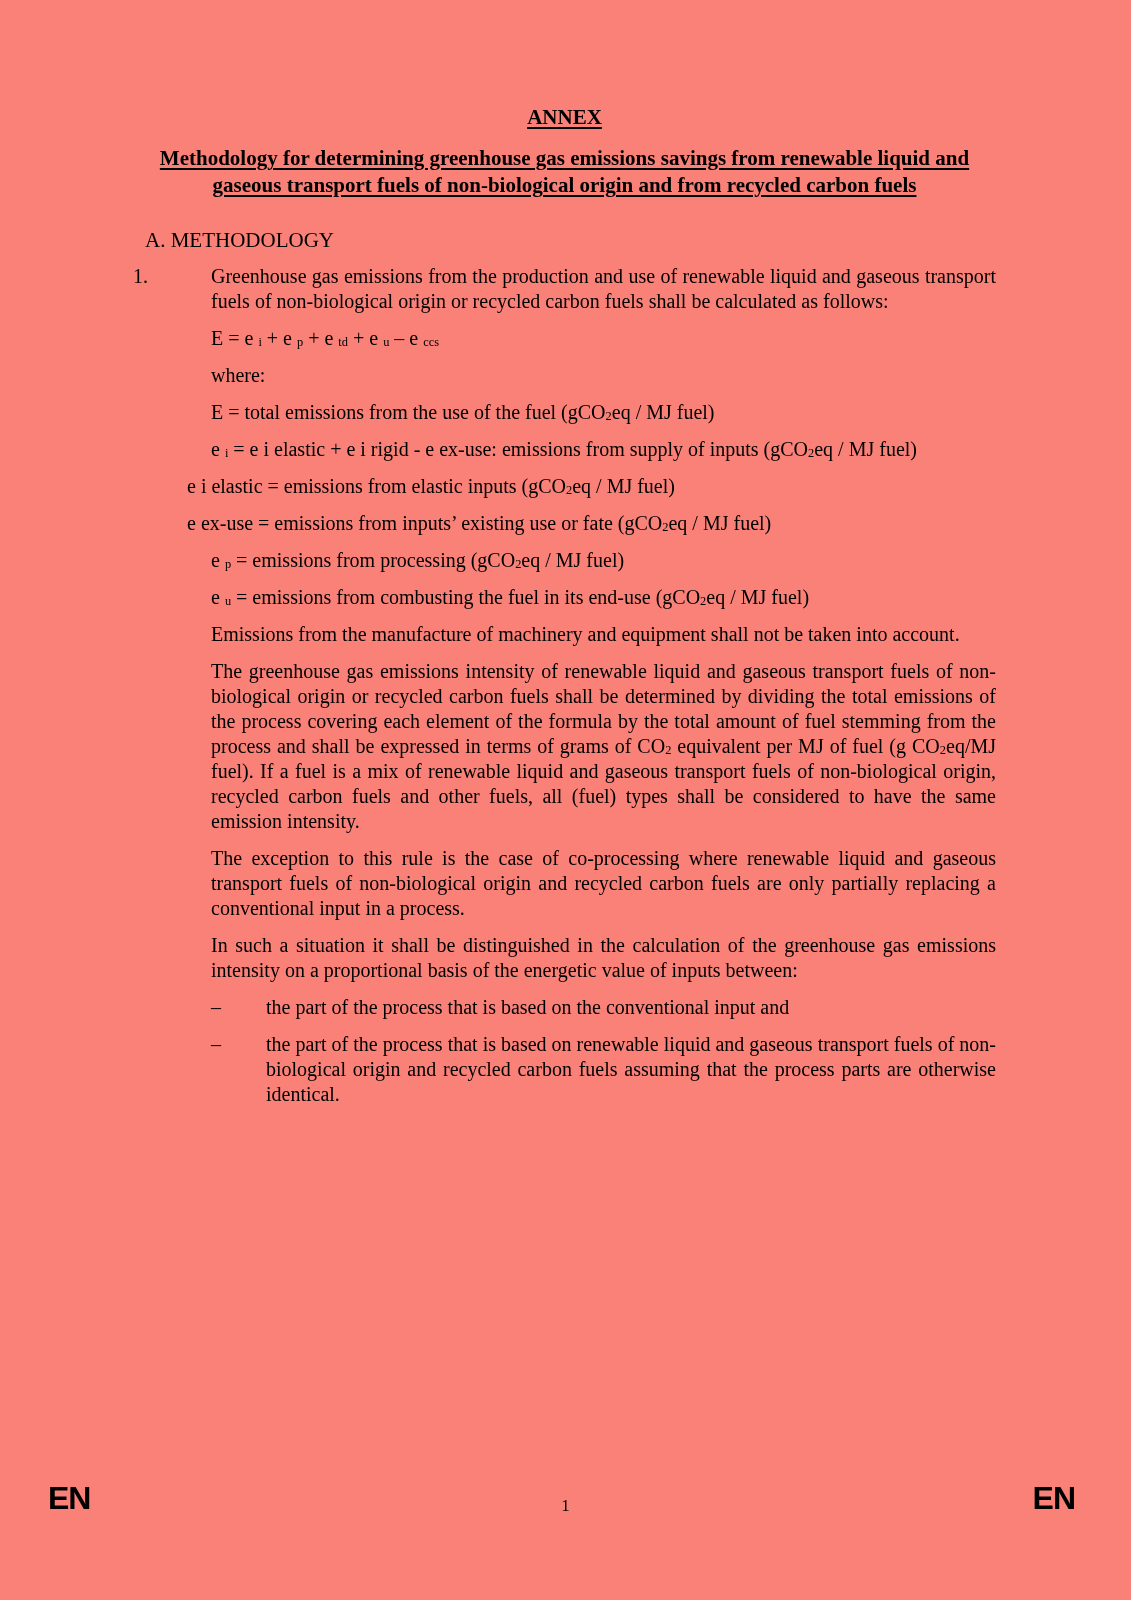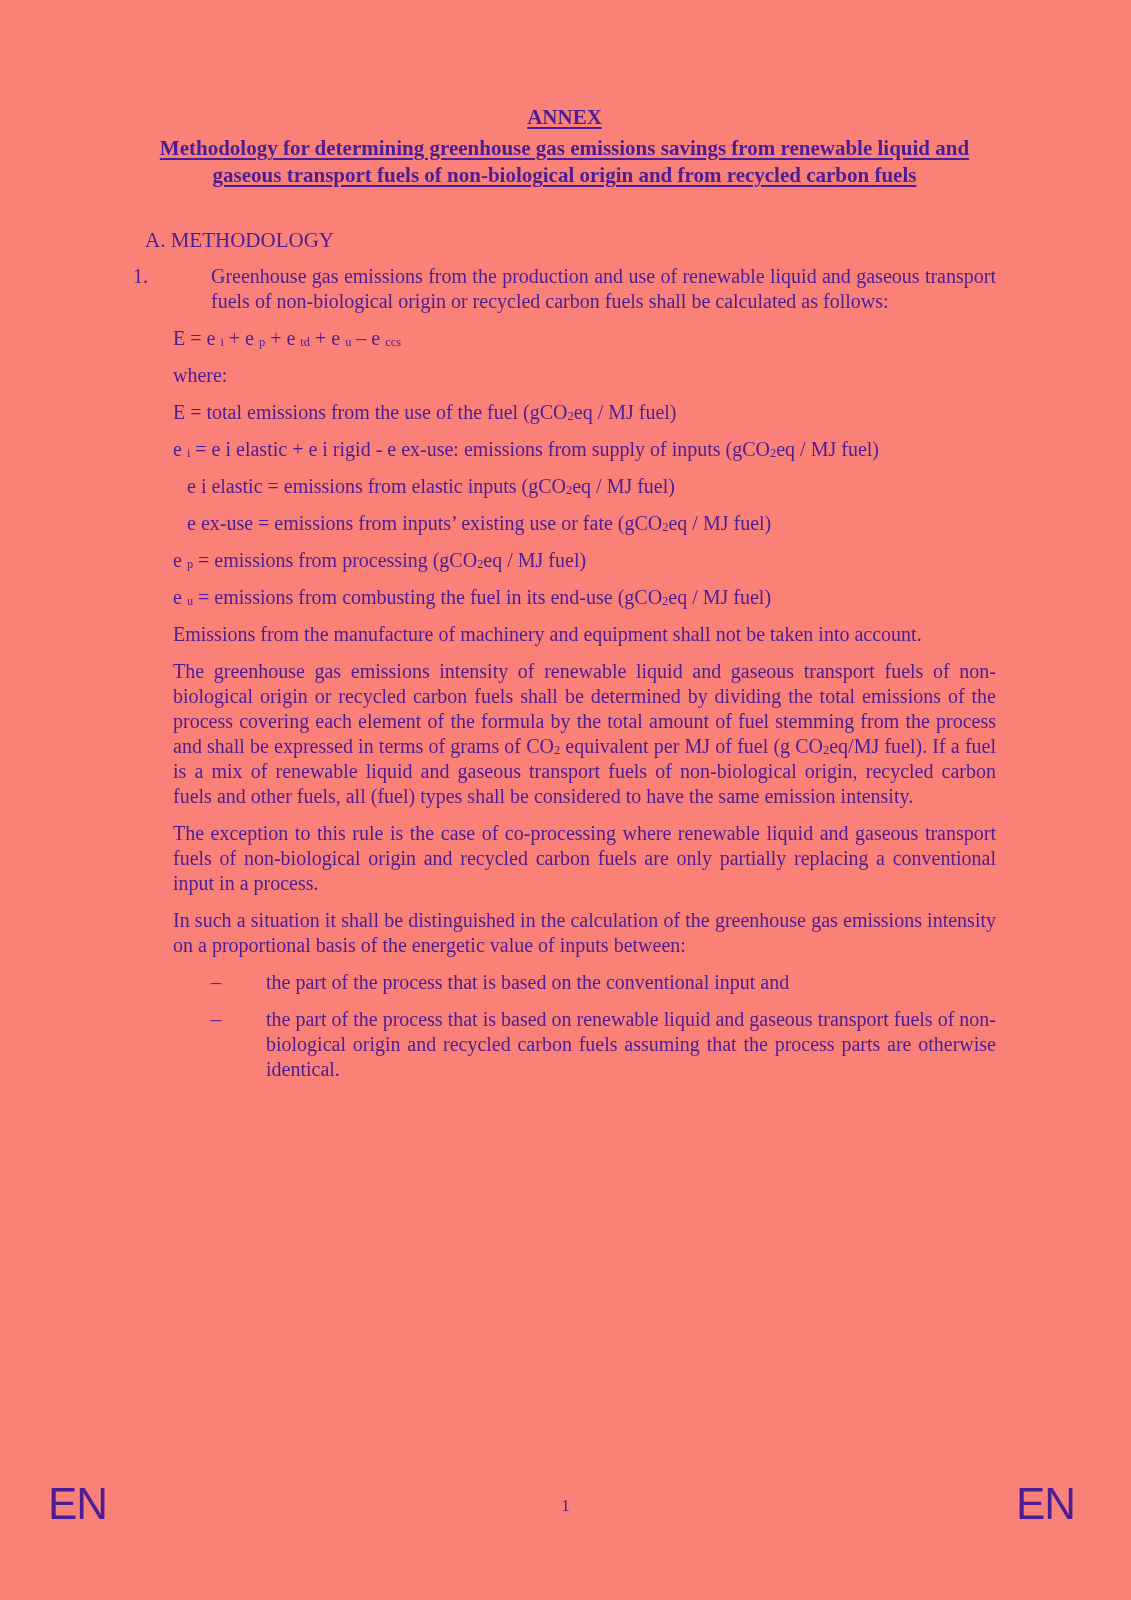--- a/index.html
+++ b/index.html
@@ -1,57 +1,57 @@
 <!DOCTYPE html>
 <html><head>
 <meta charset="utf-8">
 <style>
   html,body{margin:0;padding:0;}
   .page{
     position:relative;
     width:1131px;height:1600px;
     background:#fa8178;
-    color:#4c1d95;
+    color:#000000;
     font-family:"Liberation Serif","DejaVu Serif",serif;
     overflow:hidden;
   }
   .title-block{
     position:absolute;top:104px;left:133px;width:863px;
     text-align:center;font-weight:bold;font-size:21px;line-height:27px;
   }
   .annex-label{
     display:inline-block;
     text-decoration:underline;
     text-decoration-thickness:2px;text-underline-offset:3px;
   }
   .doc-title{
-    margin-top:4px;
+    margin-top:14px;
     text-decoration:underline;
     text-decoration-thickness:2px;text-underline-offset:3px;
   }
   .section-heading{
     position:absolute;top:228px;left:133px;
     font-size:21px;line-height:25px;margin-left:12px;
   }
   .content{
     position:absolute;top:264px;left:133px;width:863px;
     font-size:20px;line-height:25px;
   }
   .block{margin:0 0 12px 0;text-align:justify;}
   .block.numbered{position:relative;padding-left:78px;}
   .block .num{position:absolute;left:0;top:0;}
-  .block.body{margin-left:40px;}
+  .block.body{margin-left:78px;}
   .block.indent2{margin-left:54px;}
   .block.dash{position:relative;padding-left:133px;}
   .block .dash-mark{position:absolute;left:78px;top:0;}
   sub{font-size:0.62em;line-height:0;vertical-align:-0.12em;}
   .footer-en{
     position:absolute;top:1482px;
     font-family:"Liberation Sans",sans-serif;
-    font-weight:normal;font-size:44px;line-height:1;
+    font-weight:bold;font-size:32px;line-height:1;
     letter-spacing:-1px;
   }
   .footer-en.left{left:48px;}
   .footer-en.right{right:56px;}
   .page-number{
     position:absolute;top:1496px;left:0;width:100%;
     text-align:center;font-size:17px;line-height:20px;
   }
 </style>
 </head>

